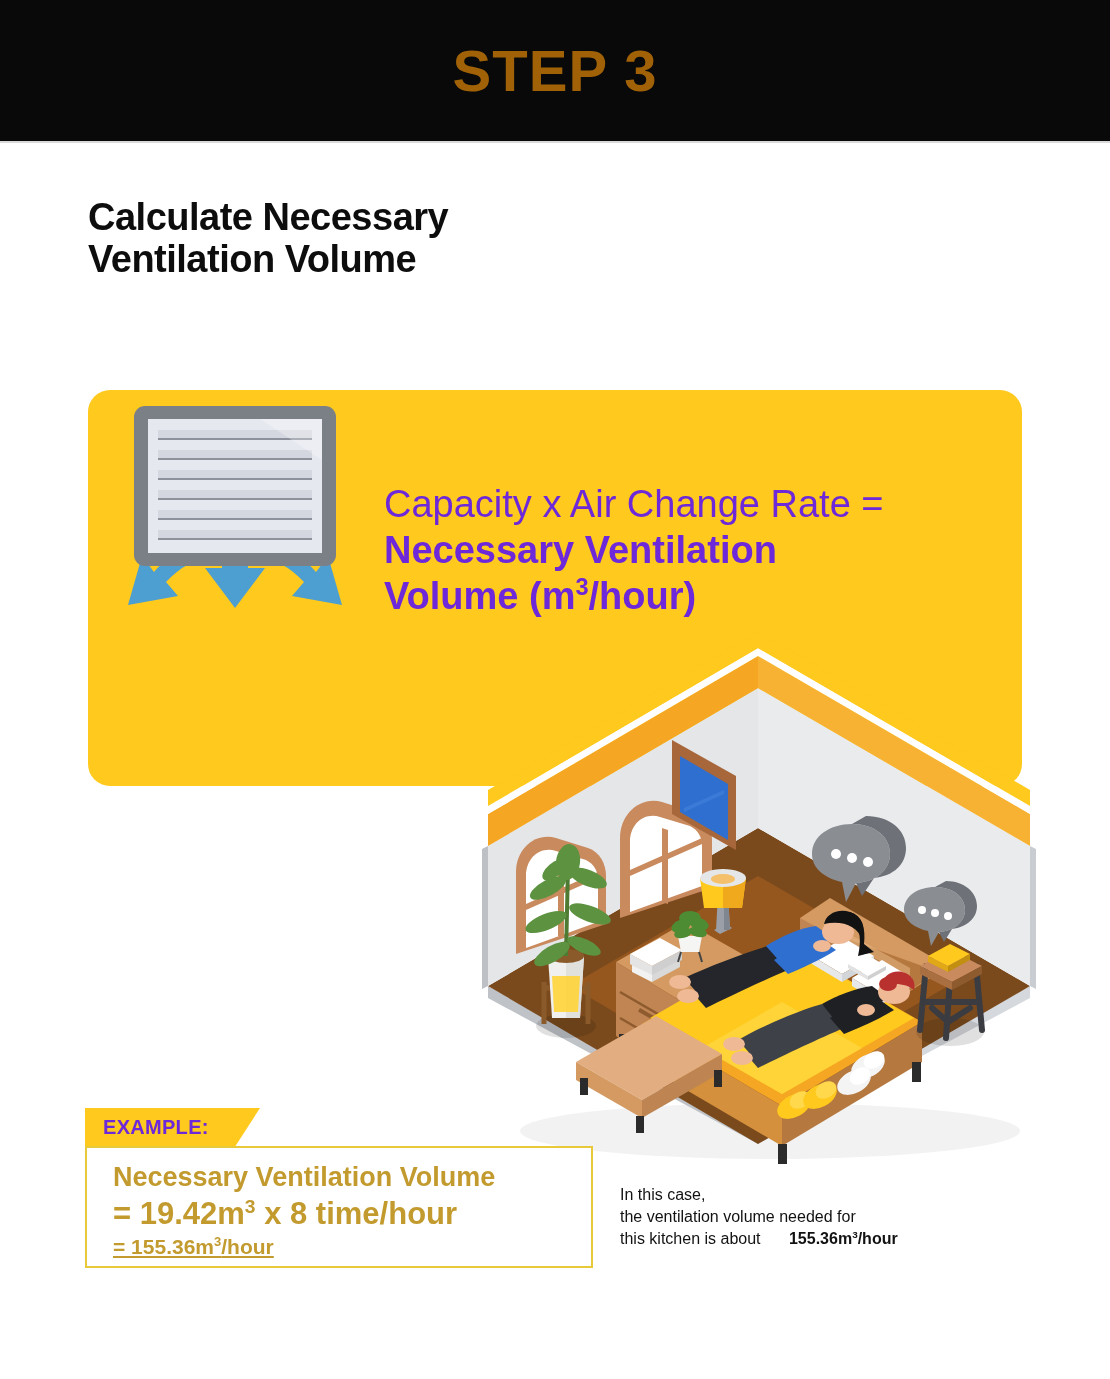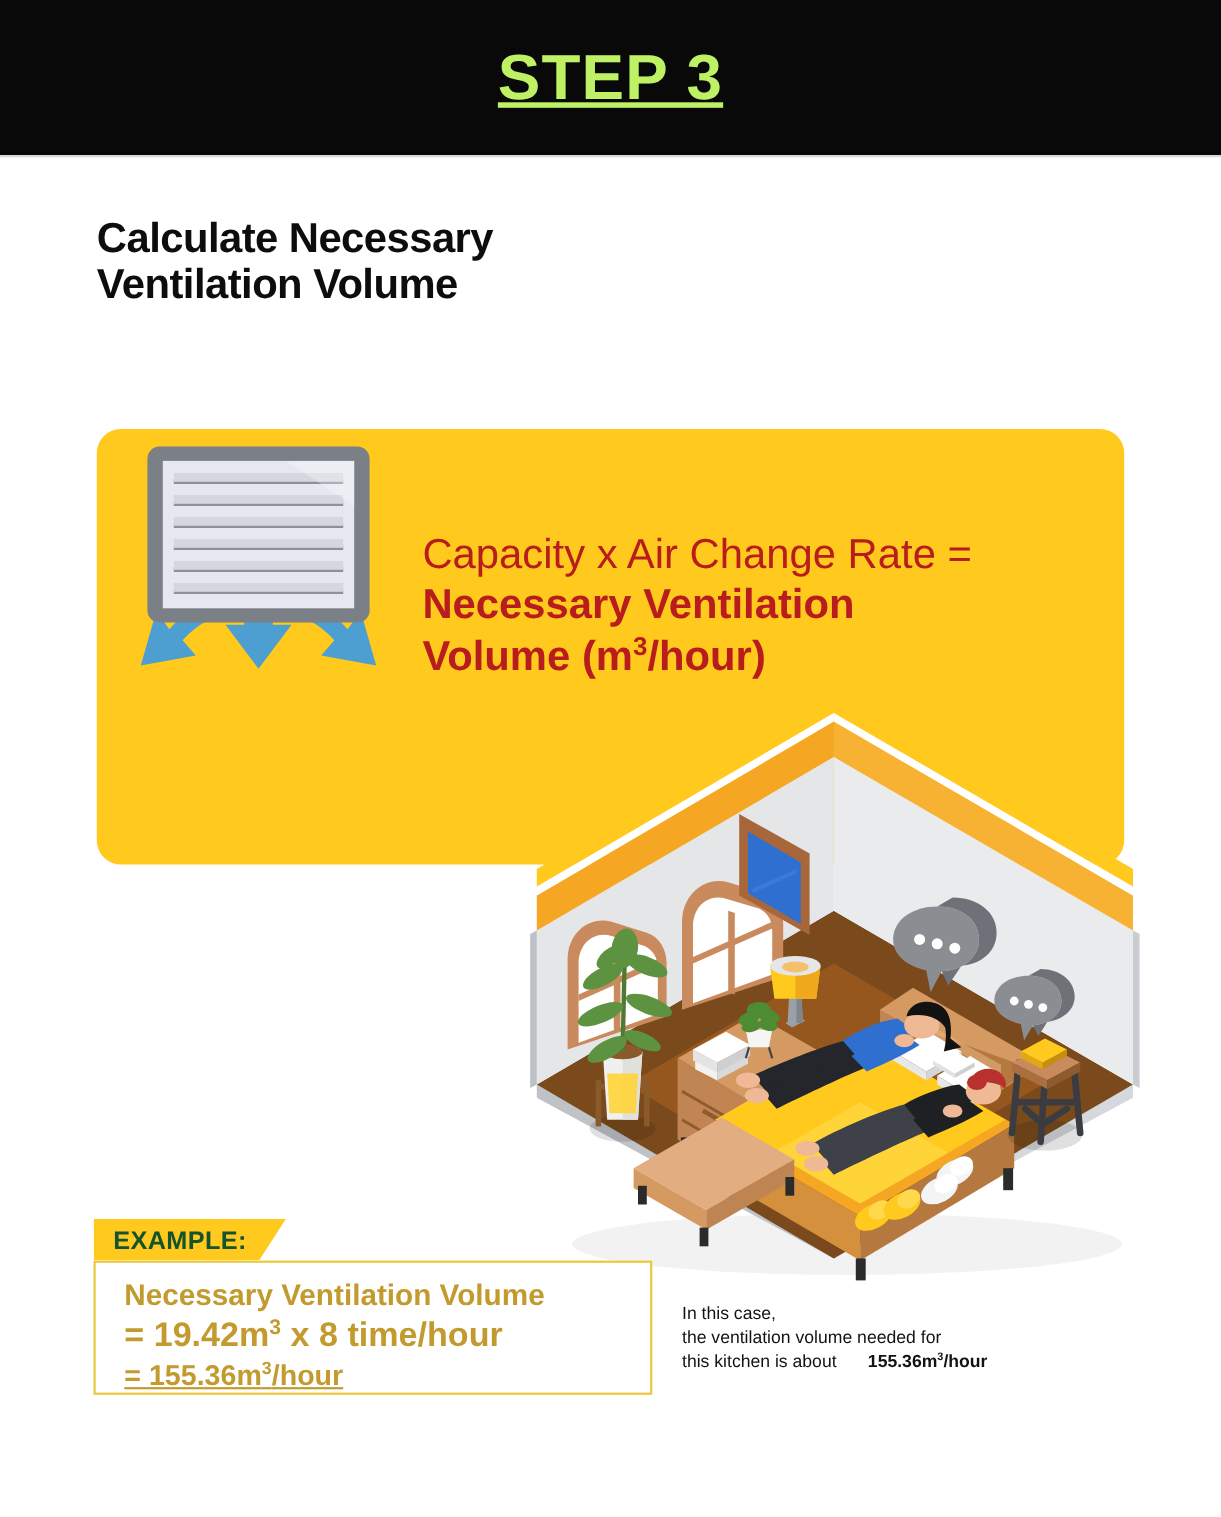--- a/index.html
+++ b/index.html
@@ -9,74 +9,74 @@
     font-family:"Liberation Sans", sans-serif;
     overflow:hidden;position:relative;
   }
   
   .header{
     position:absolute;left:0;top:0;width:1110px;height:141px;
     background:#090909;
     display:flex;align-items:center;justify-content:center;
   }
   .header-title{
-    color:#bef264;font-size:58px;font-weight:bold;
-    letter-spacing:1px;line-height:1;text-decoration:underline;
+    color:#a16207;font-size:58px;font-weight:bold;
+    letter-spacing:1px;line-height:1;
   }
   .header-rule{
     position:absolute;left:0;top:141px;width:1110px;height:2px;background:#d9d9d9;
   }
   
   .page-title{
     position:absolute;left:88px;top:196px;width:830px;
     font-size:38px;font-weight:bold;color:#0d0d0d;
     line-height:1.11;letter-spacing:-0.5px;
   }
   
   .formula-card{
     position:absolute;left:88px;top:390px;width:934px;height:396px;
     background:#FFC91D;border-radius:22px;
   }
   .vent-icon{
     position:absolute;left:22px;top:10px;width:250px;height:215px;
   }
   .formula-text{
     position:absolute;left:296px;top:92px;width:600px;
-    color:#b91c1c;line-height:1.2;
+    color:#6d28d9;line-height:1.2;
   }
   .formula-line1{font-size:38px;font-weight:normal;display:block;}
   .formula-line2{font-size:38px;font-weight:bold;display:block;}
   .sup{font-size:0.62em;vertical-align:super;}
   
   .room{
     position:absolute;left:470px;top:626px;width:576px;height:540px;
   }
   
   .example-tab{
     position:absolute;left:85px;top:1108px;width:175px;height:38px;
     background:#FFC91D;
     clip-path:polygon(0 0,100% 0,86% 100%,0 100%);
     display:flex;align-items:center;
   }
   .example-tab-label{
-    font-size:23px;font-weight:bold;color:#14532d;margin-left:18px;letter-spacing:0.3px;
+    font-size:20px;font-weight:bold;color:#6d28d9;margin-left:18px;letter-spacing:0.3px;
   }
   .example-box{
     position:absolute;left:85px;top:1146px;width:508px;height:122px;
     border:2.5px solid #E8C93A;
     box-sizing:border-box;
     background:#ffffff;
   }
   .example-lines{
     position:absolute;left:113px;top:1160px;width:470px;
     color:#C29A2E;line-height:1.27;
   }
   .ex-l1{display:block;font-size:27px;font-weight:bold;}
   .ex-l2{display:block;font-size:31px;font-weight:bold;}
-  .ex-l3{display:block;font-size:26px;font-weight:bold;text-decoration:underline;}
+  .ex-l3{display:block;font-size:21px;font-weight:bold;text-decoration:underline;}
   
   .note{
     position:absolute;left:620px;top:1184px;width:460px;
     font-size:16px;color:#121212;line-height:1.37;
   }
   .note b{font-weight:bold;margin-left:24px;}
 </style>
 </head>
 <body>
 

